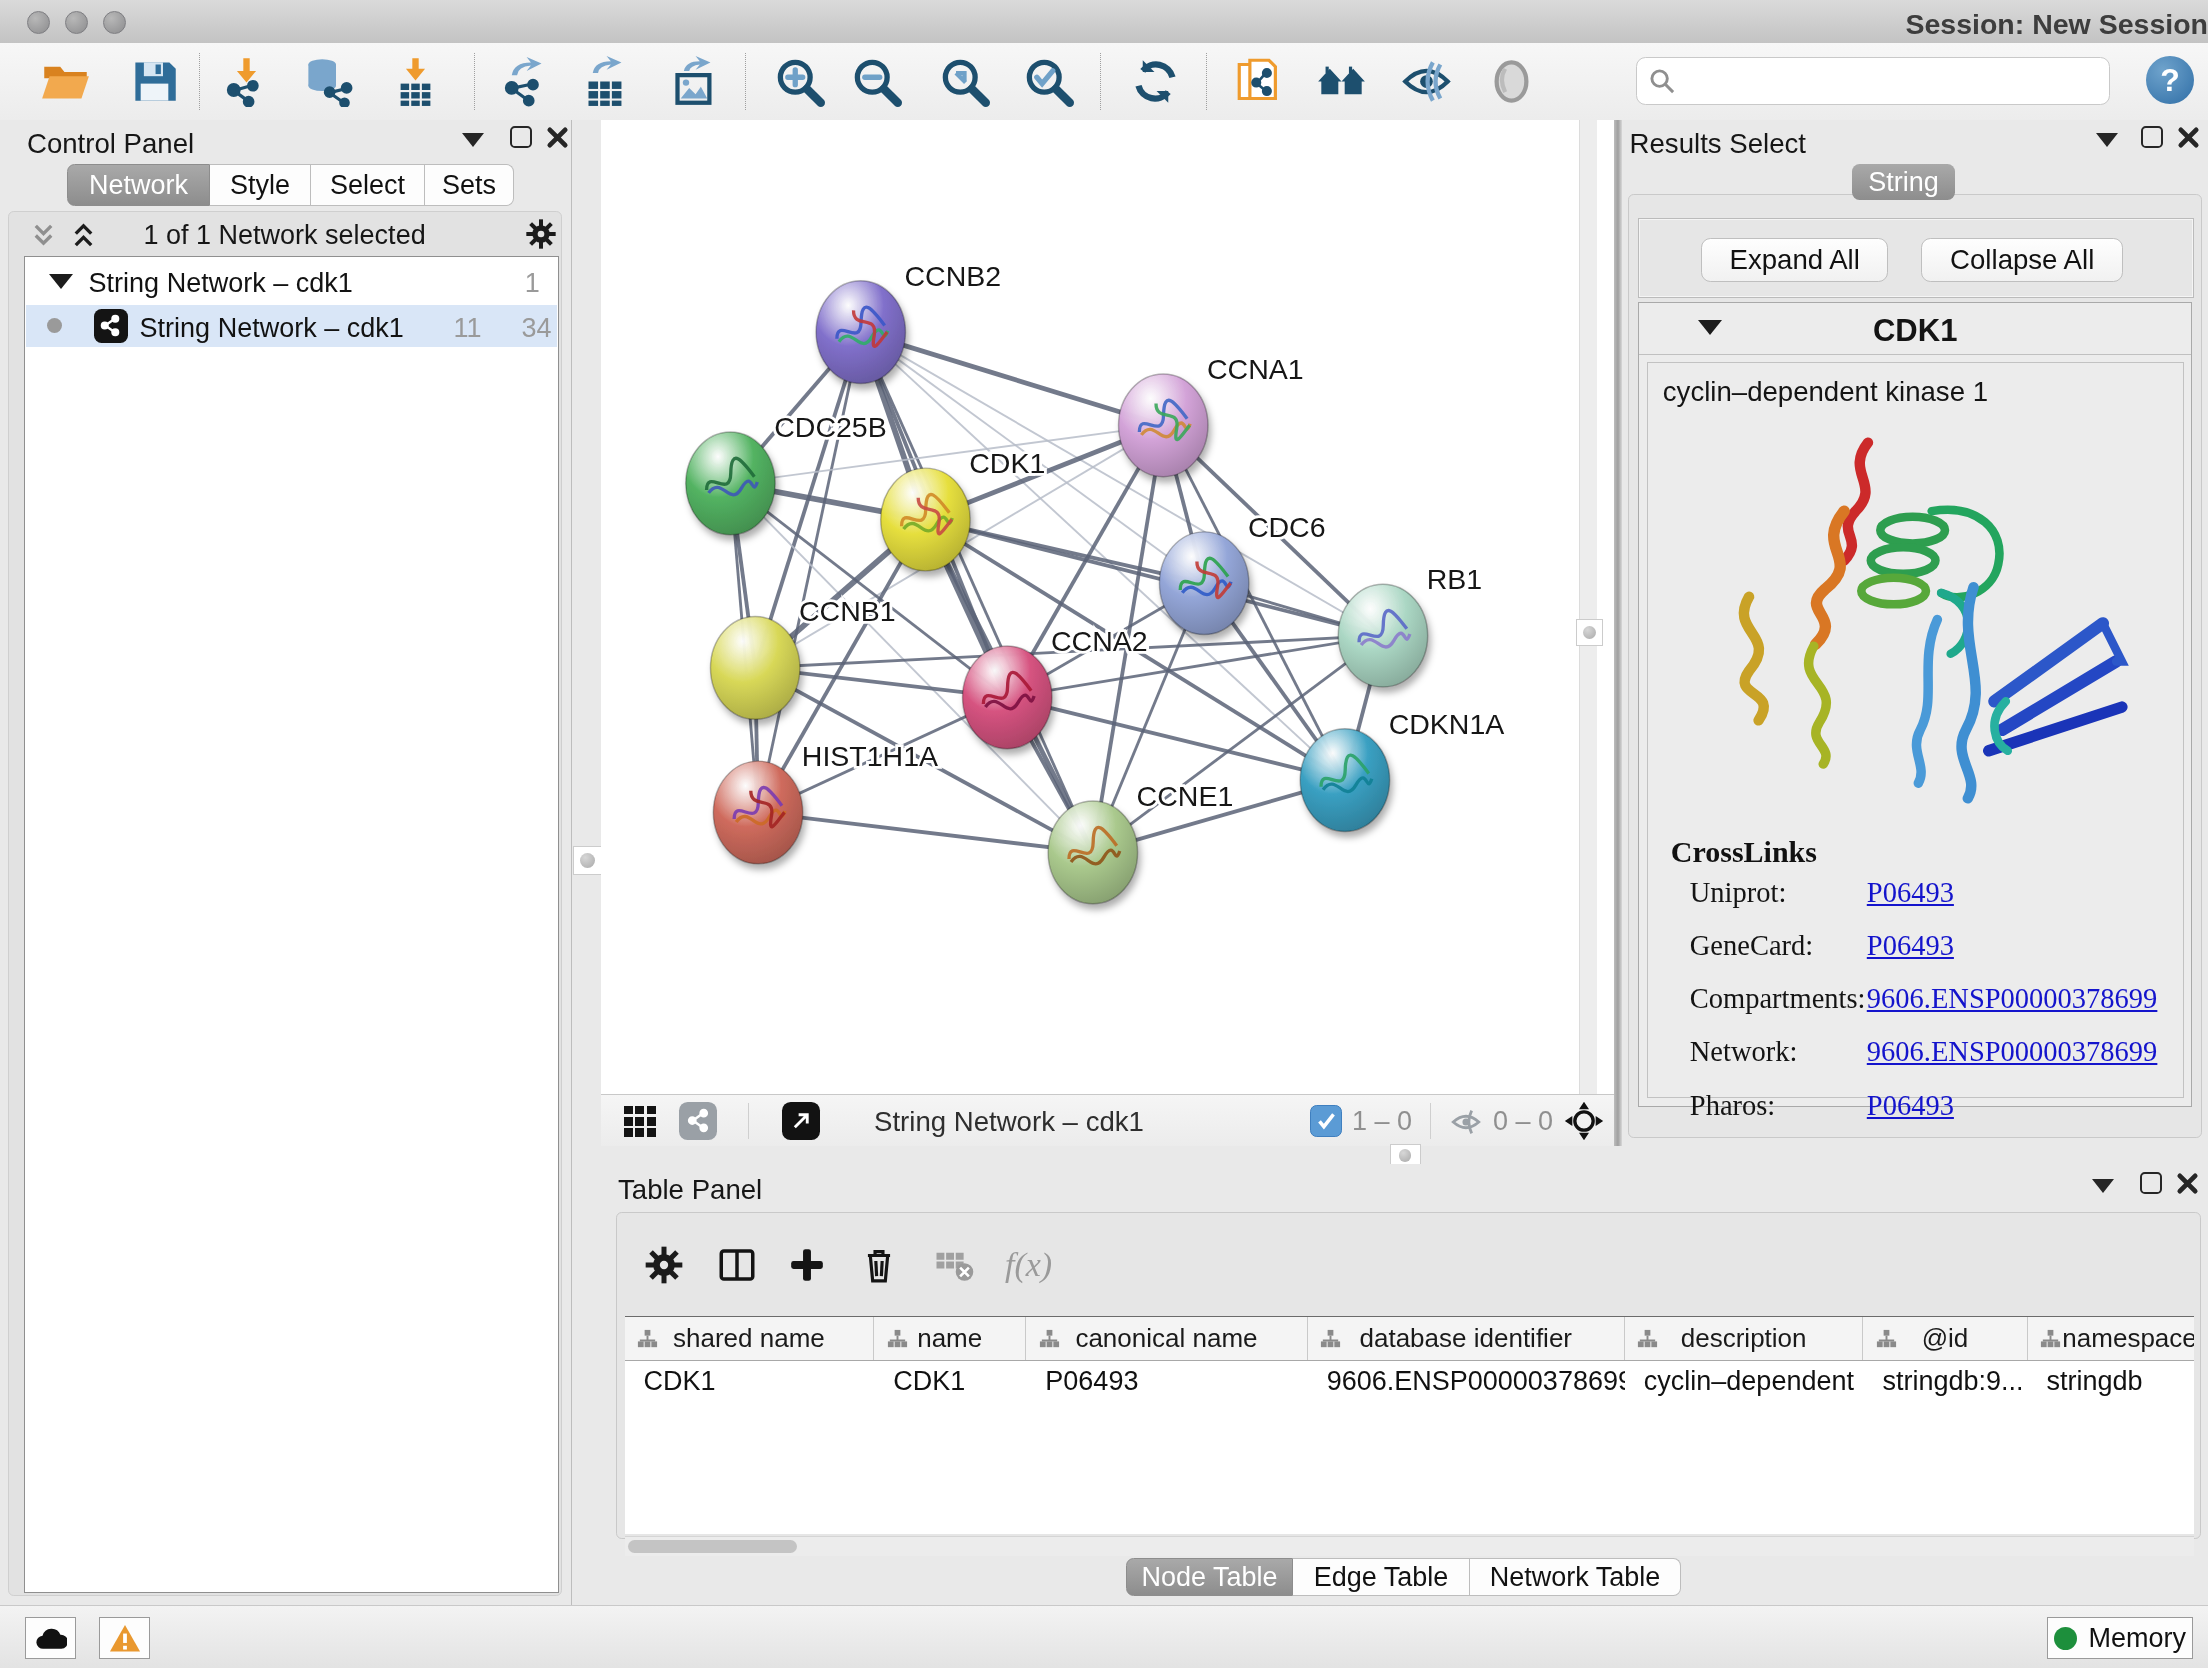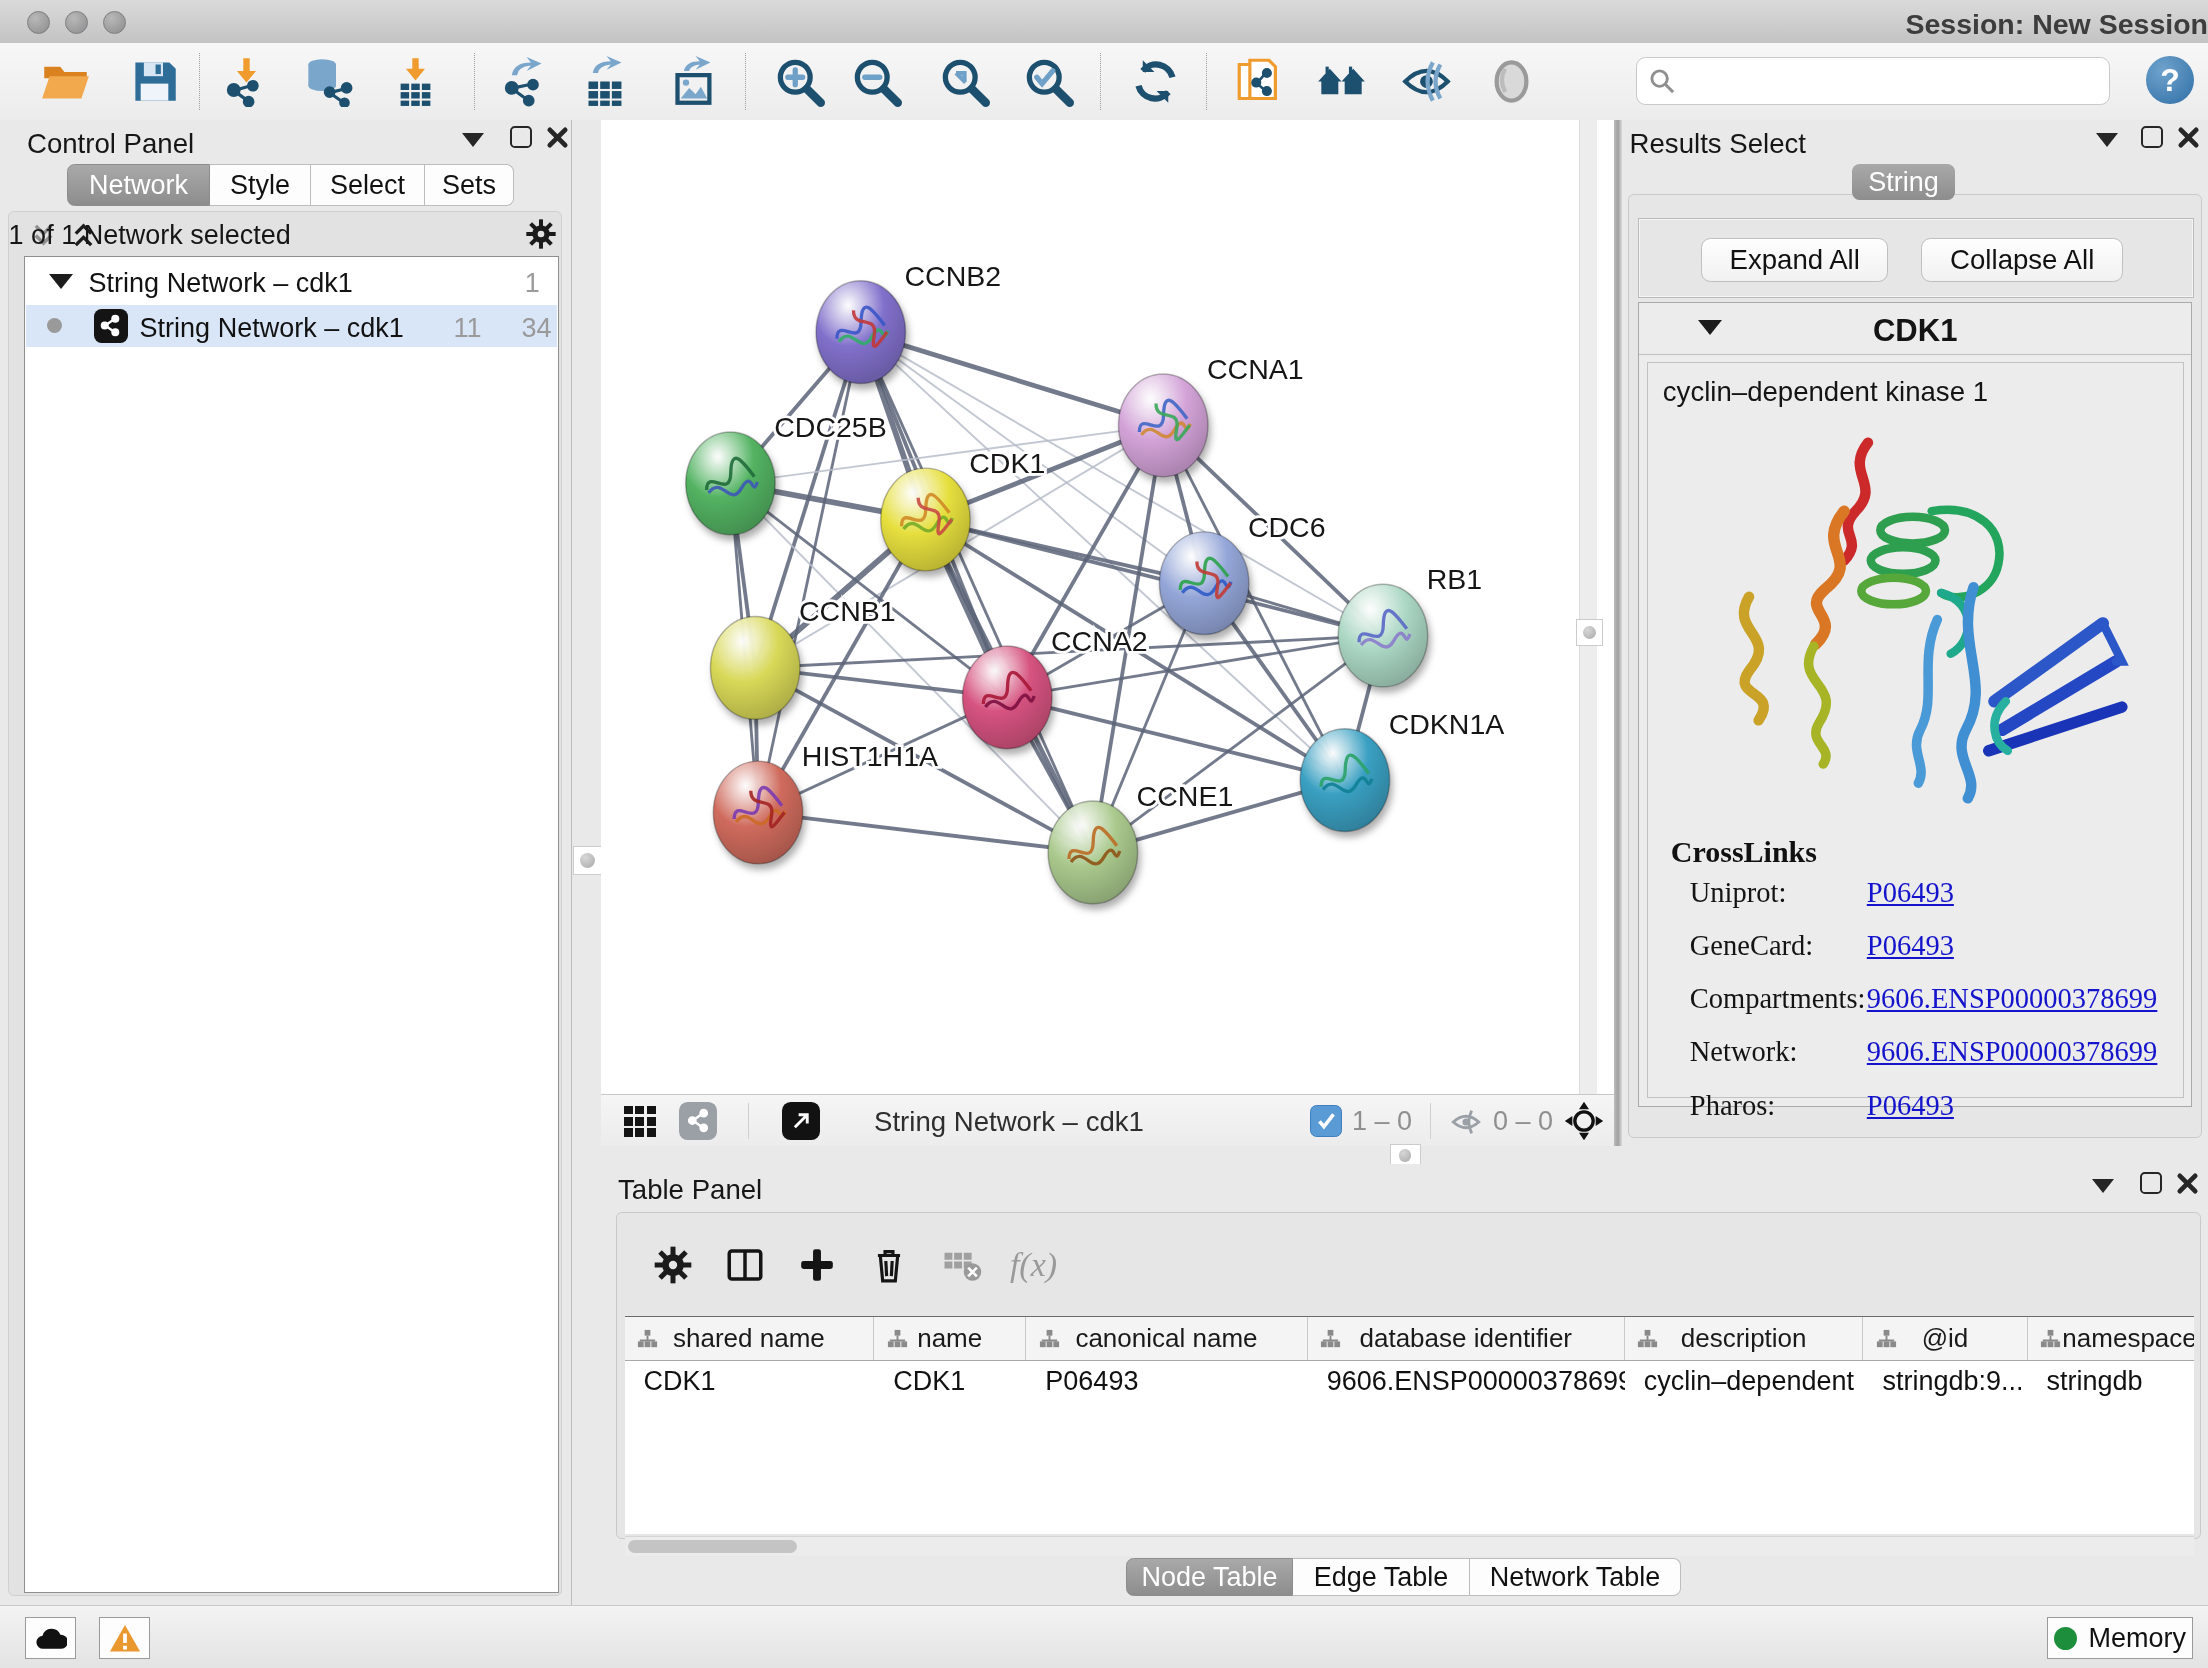--- a/index.html
+++ b/index.html
@@ -79,21 +79,21 @@
   .cdk1-title{width:100%;text-align:center;top:9.5px;font-size:31px;font-weight:bold;color:#141414;}
   .cdk1-content{left:7.6px;top:59px;width:535px;height:734px;border:1px solid #c2c2c2;background:#ececec;}
   .cdk1-desc{left:15px;top:13.3px;font-size:27.6px;color:#141414;}
   .serif{font-family:"Liberation Serif","DejaVu Serif",serif;}
   .xl-head{left:23px;top:472px;font-size:30px;font-weight:bold;color:#111;text-align:right;}
   .xl-label{font-size:28.5px;color:#141414;}
   .xl-link{font-size:28.5px;color:#1414cc;text-decoration:underline;}
   
   .table-panel{left:601px;top:1164px;width:1607px;height:441px;background:#e9e9e9;}
   .tp-box{left:15px;top:48px;width:1585px;height:327px;background:#e6e6e6;border:1px solid #c9c9c9;border-radius:5.7px;box-sizing:border-box;}
-  .tp-toolicon{top:23px;width:57px;height:57px;display:flex;align-items:center;justify-content:center;}
+  .tp-toolicon{top:23px;width:57px;height:57px;display:flex;align-items:center;justify-content:flex-start;}
   .fx{font-family:"Liberation Serif","DejaVu Serif",serif;font-style:italic;font-size:34px;color:#9a9a9a;}
   .tbl{left:7.6px;top:103px;width:1569px;height:217px;background:#fff;border-top:1.9px solid #6b6b6b;}
   .tbl-head{left:0;top:0;width:100%;height:44px;background:#f4f4f4;border-bottom:1px solid #a8a8a8;box-sizing:border-box;display:flex;}
   .th{box-sizing:border-box;border-right:1px solid #c9c9c9;position:relative;display:flex;align-items:center;justify-content:center;overflow:hidden;}
   .th span{font-size:26px;color:#1a1a1a;}
   .th .treeglyph{position:absolute;left:11.4px;top:10.5px;}
   .tr{left:0;top:44px;width:100%;height:40px;display:flex;}
   .td{box-sizing:border-box;padding-left:19px;font-size:27px;color:#111;display:flex;align-items:center;overflow:hidden;white-space:nowrap;}
   .hscroll{left:7.6px;top:323px;width:1569px;height:19px;background:#ececec;border-top:1px solid #d5d5d5;}
   .hthumb{left:3.8px;top:2.9px;width:169px;height:13.3px;border-radius:7.6px;background:#c4c4c4;}
@@ -361,21 +361,21 @@
       <span class="abs" style="left:21px;top:9.5px">
         <svg width="27" height="27" viewBox="0 0 28 28" fill="none" stroke="#8f8f8f" stroke-width="3.5">
             <path d="M6 4l8 8 8-8M6 14l8 8 8-8"></path>
           </svg>
       </span>
       <span class="abs" style="left:61px;top:9.5px">
         <svg width="27" height="27" viewBox="0 0 28 28" fill="none" stroke="#1c1c1c" stroke-width="3.5">
             <path d="M6 12l8-8 8 8M6 24l8-8 8 8"></path>
           </svg>
       </span>
-      <span class="abs" style="left:0;right:0;text-align:left;top:7.6px;font-size:27px;color:#161616">1 of 1 Network selected</span>
+      <span class="abs" style="left:0;right:0;text-align:center;top:7.6px;font-size:27px;color:#161616">1 of 1 Network selected</span>
       <span class="abs" style="left:516px;top:5.7px">
         <svg width="32" height="32" viewBox="0 0 48 48">
             <g fill="#1b1b1b">
               <rect x="21" y="2" width="6" height="12"></rect>
               <rect x="21" y="34" width="6" height="12"></rect>
               <rect x="2" y="21" width="12" height="6"></rect>
               <rect x="34" y="21" width="12" height="6"></rect>
               <rect x="21" y="2" width="6" height="12" transform="rotate(45 24 24)"></rect>
               <rect x="21" y="34" width="6" height="12" transform="rotate(45 24 24)"></rect>
               <rect x="2" y="21" width="12" height="6" transform="rotate(45 24 24)"></rect>

